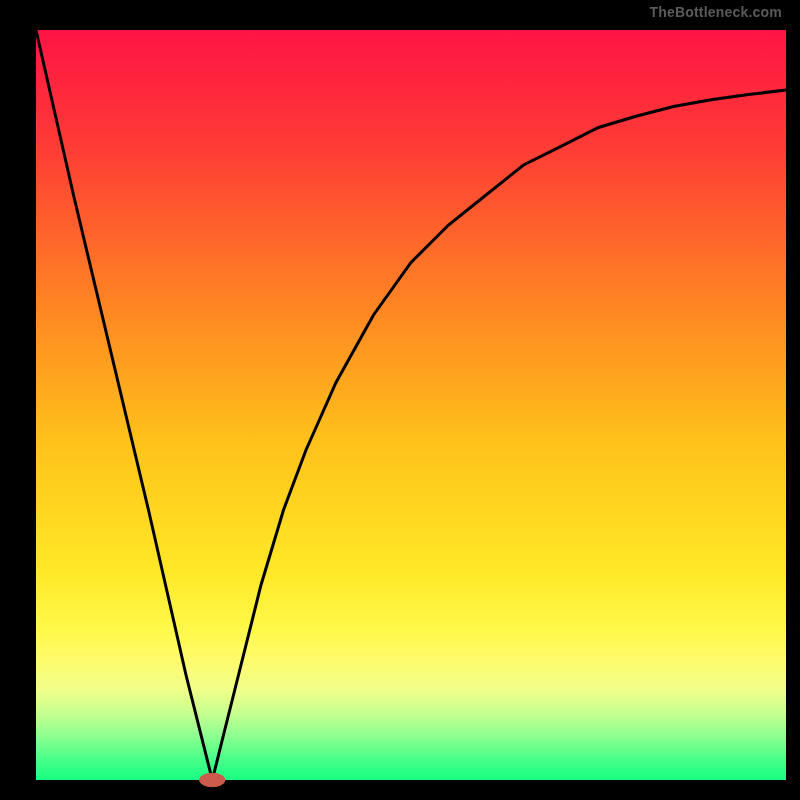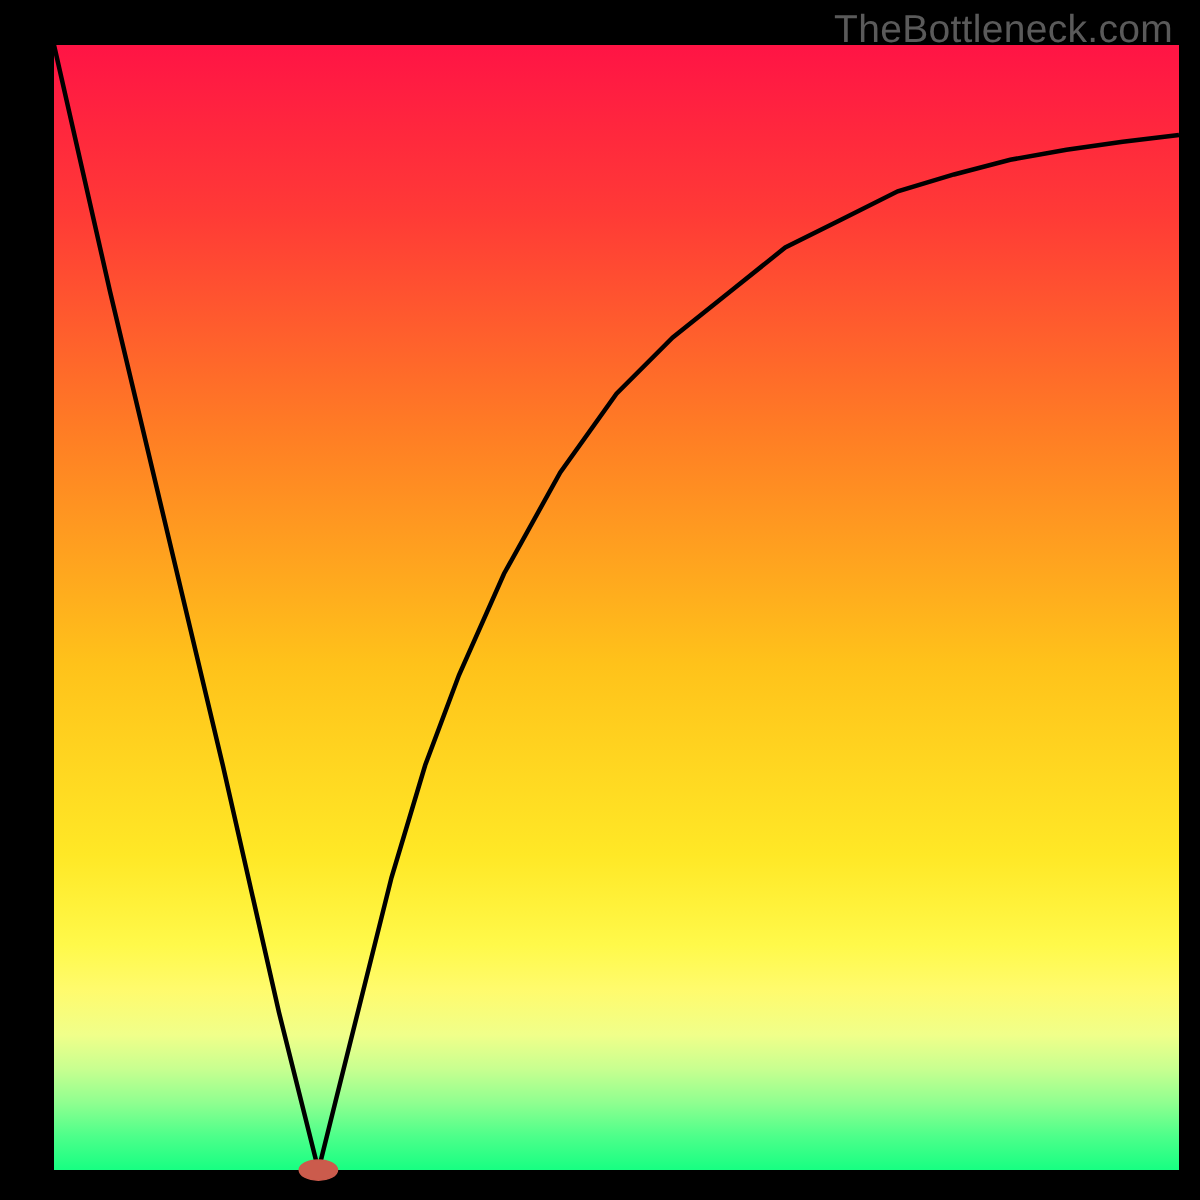--- a/index.html
+++ b/index.html
@@ -15,23 +15,23 @@
     position: relative;
     width: 800px;
     height: 800px;
     background: #000;
   }
   .watermark {
     position: absolute;
     top: 4px;
     right: 18px;
     color: #5a5a5a;
-    font-size: 26px;
+    font-size: 14px;
     letter-spacing: 0.2px;
-    font-weight: 400;
+    font-weight: 700;
   }
   svg {
     position: absolute;
     top: 0;
     left: 0;
   }
   .curve {
     fill: none;
     stroke: #000;
     stroke-width: 3;

